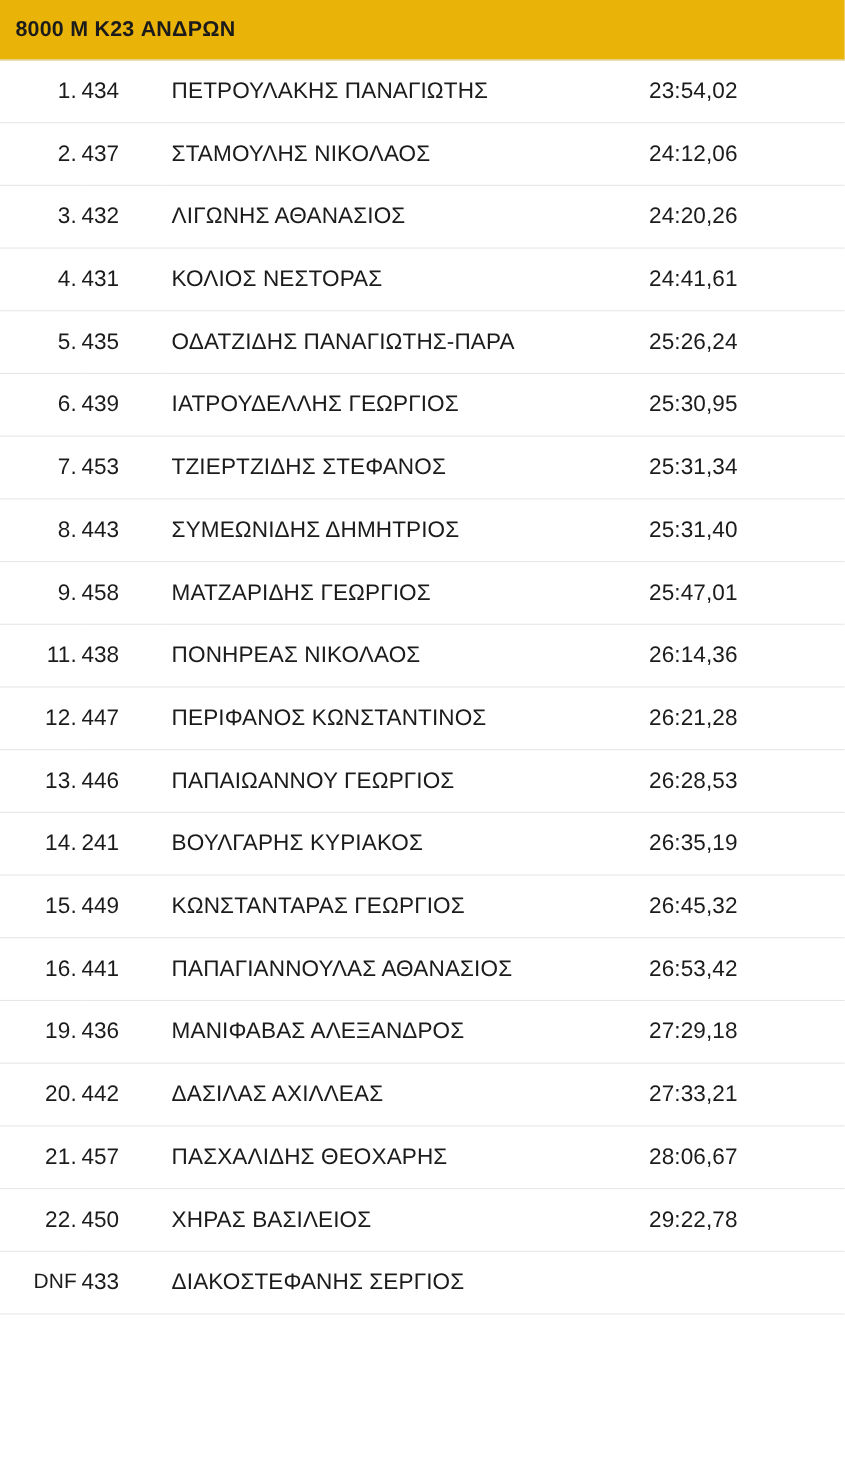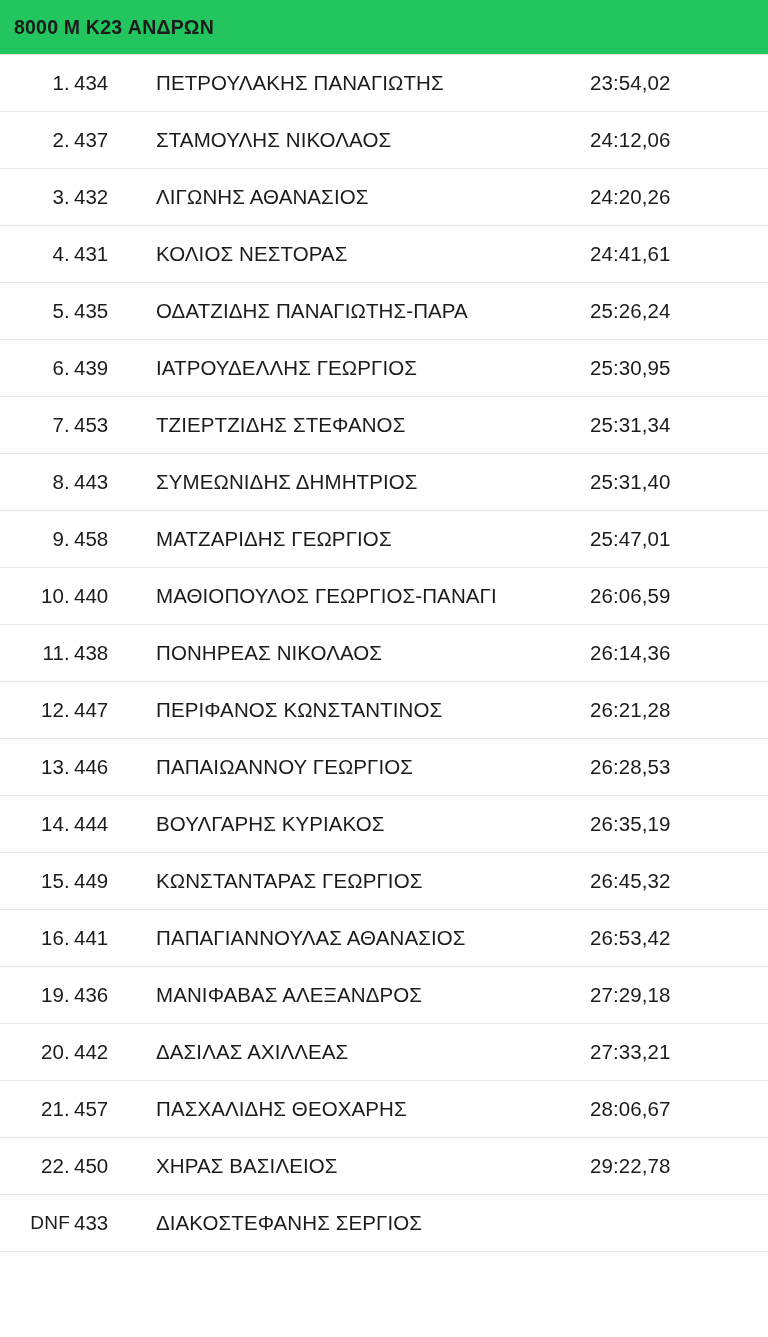--- a/index.html
+++ b/index.html
@@ -17,21 +17,21 @@
     width: 768px;
     min-height: 1337px;
     box-sizing: border-box;
     background: #ffffff;
   }
   .section-header {
     height: 54px;
     display: flex;
     align-items: center;
     padding: 0 14px;
-    background: #22c55e;
+    background: #eab308;
     border-bottom: 1px solid #e2e2e2;
   }
   .section-header .title {
     font-size: 19.5px;
     font-weight: bold;
     letter-spacing: 0.2px;
     color: #1b1b1b;
   }
   .results-table {
     width: 100%;
@@ -133,46 +133,40 @@
           <td class="col-name">ΣΥΜΕΩΝΙΔΗΣ ΔΗΜΗΤΡΙΟΣ</td>
           <td class="col-time">25:31,40</td>
         </tr>
         <tr>
           <td class="col-place">9.</td>
           <td class="col-bib">458</td>
           <td class="col-name">ΜΑΤΖΑΡΙΔΗΣ ΓΕΩΡΓΙΟΣ</td>
           <td class="col-time">25:47,01</td>
         </tr>
         <tr>
-          <td class="col-place">10.</td>
-          <td class="col-bib">440</td>
-          <td class="col-name">ΜΑΘΙΟΠΟΥΛΟΣ ΓΕΩΡΓΙΟΣ-ΠΑΝΑΓΙ</td>
-          <td class="col-time">26:06,59</td>
-        </tr>
-        <tr>
           <td class="col-place">11.</td>
           <td class="col-bib">438</td>
           <td class="col-name">ΠΟΝΗΡΕΑΣ ΝΙΚΟΛΑΟΣ</td>
           <td class="col-time">26:14,36</td>
         </tr>
         <tr>
           <td class="col-place">12.</td>
           <td class="col-bib">447</td>
           <td class="col-name">ΠΕΡΙΦΑΝΟΣ ΚΩΝΣΤΑΝΤΙΝΟΣ</td>
           <td class="col-time">26:21,28</td>
         </tr>
         <tr>
           <td class="col-place">13.</td>
           <td class="col-bib">446</td>
           <td class="col-name">ΠΑΠΑΙΩΑΝΝΟΥ ΓΕΩΡΓΙΟΣ</td>
           <td class="col-time">26:28,53</td>
         </tr>
         <tr>
           <td class="col-place">14.</td>
-          <td class="col-bib">444</td>
+          <td class="col-bib">241</td>
           <td class="col-name">ΒΟΥΛΓΑΡΗΣ ΚΥΡΙΑΚΟΣ</td>
           <td class="col-time">26:35,19</td>
         </tr>
         <tr>
           <td class="col-place">15.</td>
           <td class="col-bib">449</td>
           <td class="col-name">ΚΩΝΣΤΑΝΤΑΡΑΣ ΓΕΩΡΓΙΟΣ</td>
           <td class="col-time">26:45,32</td>
         </tr>
         <tr>

